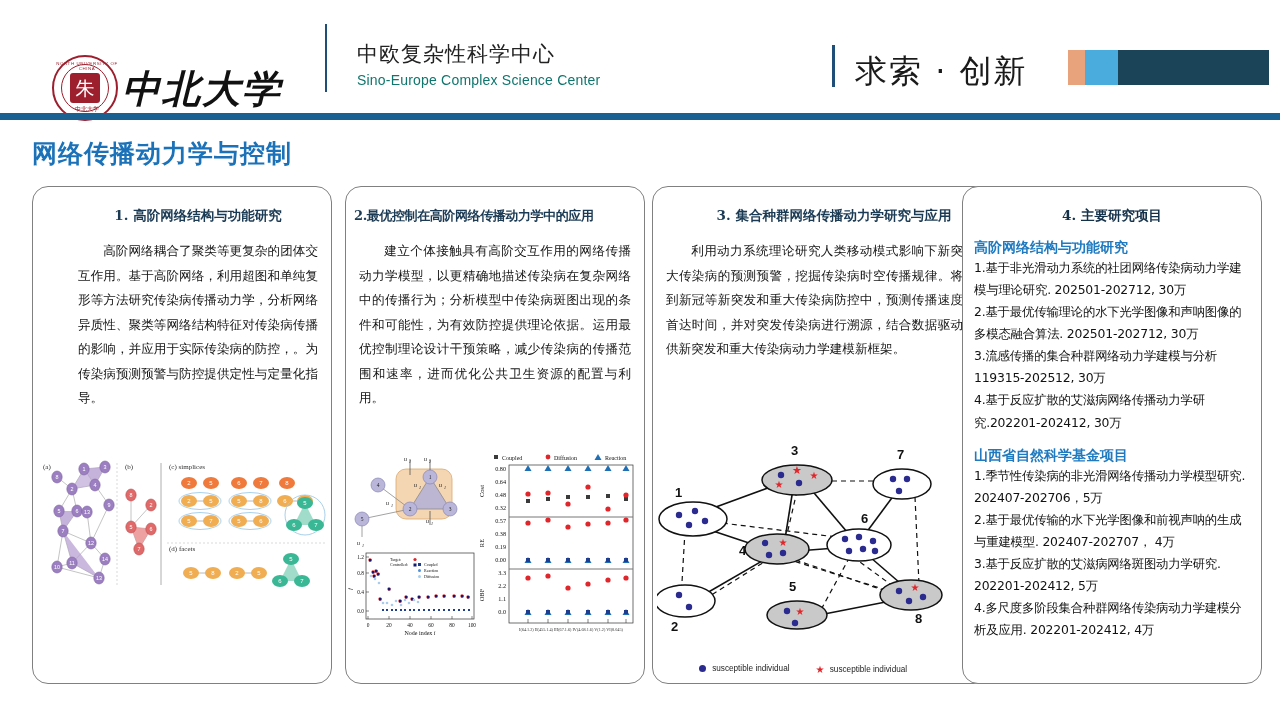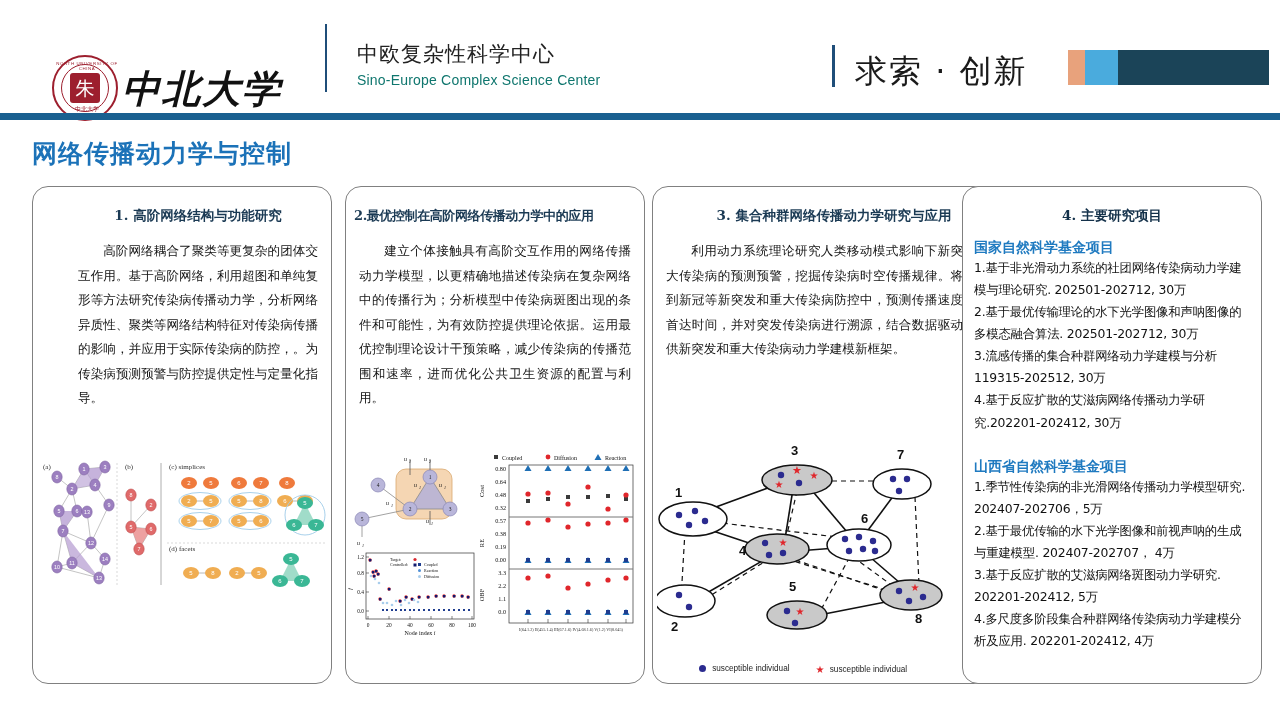--- a/index.html
+++ b/index.html
@@ -60,21 +60,21 @@
   .p-title { text-align:center; font-weight:700; font-size:13.5px; color:#1b3a54;
              font-family:"DejaVu Serif", serif; margin-top:10px; }
   .p-title.squeeze { font-size:13px; letter-spacing:-0.4px; white-space:nowrap; text-align:left; }
   .p-title.navy { color:#14314a; }
 
   .p-body { margin-top:14px; font-size:12.6px; line-height:1.95; color:#151515;
             text-align:justify; text-justify:inter-ideograph; font-family:"DejaVu Sans", sans-serif;
             padding:0 5px; text-indent:2em; }
 
   
-  .grp-head { font-size:14px; font-weight:700; color:#1f7ac0; margin-top:24px;
+  .grp-head { font-size:14px; font-weight:700; color:#1f7ac0; margin-top:13px;
               font-family:"DejaVu Sans", sans-serif; padding-left:3px; }
   .grp-head.first { margin-top:14px; }
   .proj { font-size:12.4px; line-height:1.78; color:#111; padding-left:3px;
           font-family:"DejaVu Sans", sans-serif; letter-spacing:-0.2px; }
 
   
   .fig { position:absolute; }
   svg { display:block; }
 
   
@@ -702,21 +702,21 @@
         <span class="star">★</span>
         <span>susceptible individual</span>
       </div>
     </div>
   </div>
 
   <div class="panel" id="panel4">
     <div class="p-title navy">4. 主要研究项目</div>
 
     <div>
-      <div class="grp-head first">国家自然科学基金项目</div>
+      <div class="grp-head first">高阶网络结构与功能研究</div>
       <div class="proj">1.基于非光滑动力系统的社团网络传染病动力学建模与理论研究. 202501-202712, 30万</div>
       <div class="proj">2.基于最优传输理论的水下光学图像和声呐图像的多模态融合算法. 202501-202712, 30万</div>
       <div class="proj">3.流感传播的集合种群网络动力学建模与分析 119315-202512, 30万</div>
       <div class="proj">4.基于反应扩散的艾滋病网络传播动力学研究.202201-202412, 30万</div>
     </div>
 
     <div>
       <div class="grp-head">山西省自然科学基金项目</div>
       <div class="proj">1.季节性传染病的非光滑网络传播动力学模型研究. 202407-202706，5万</div>
       <div class="proj">2.基于最优传输的水下光学图像和前视声呐的生成与重建模型. 202407-202707， 4万</div>

